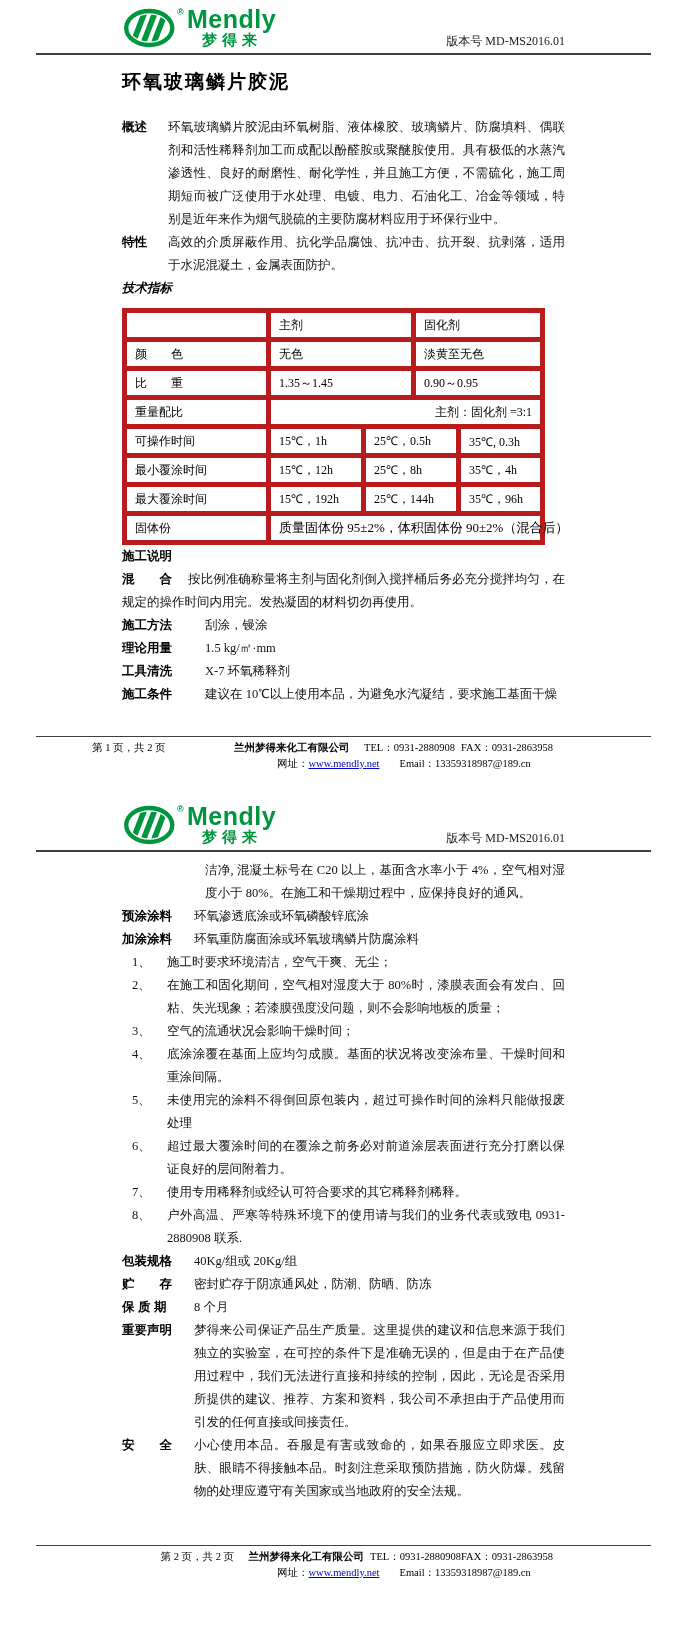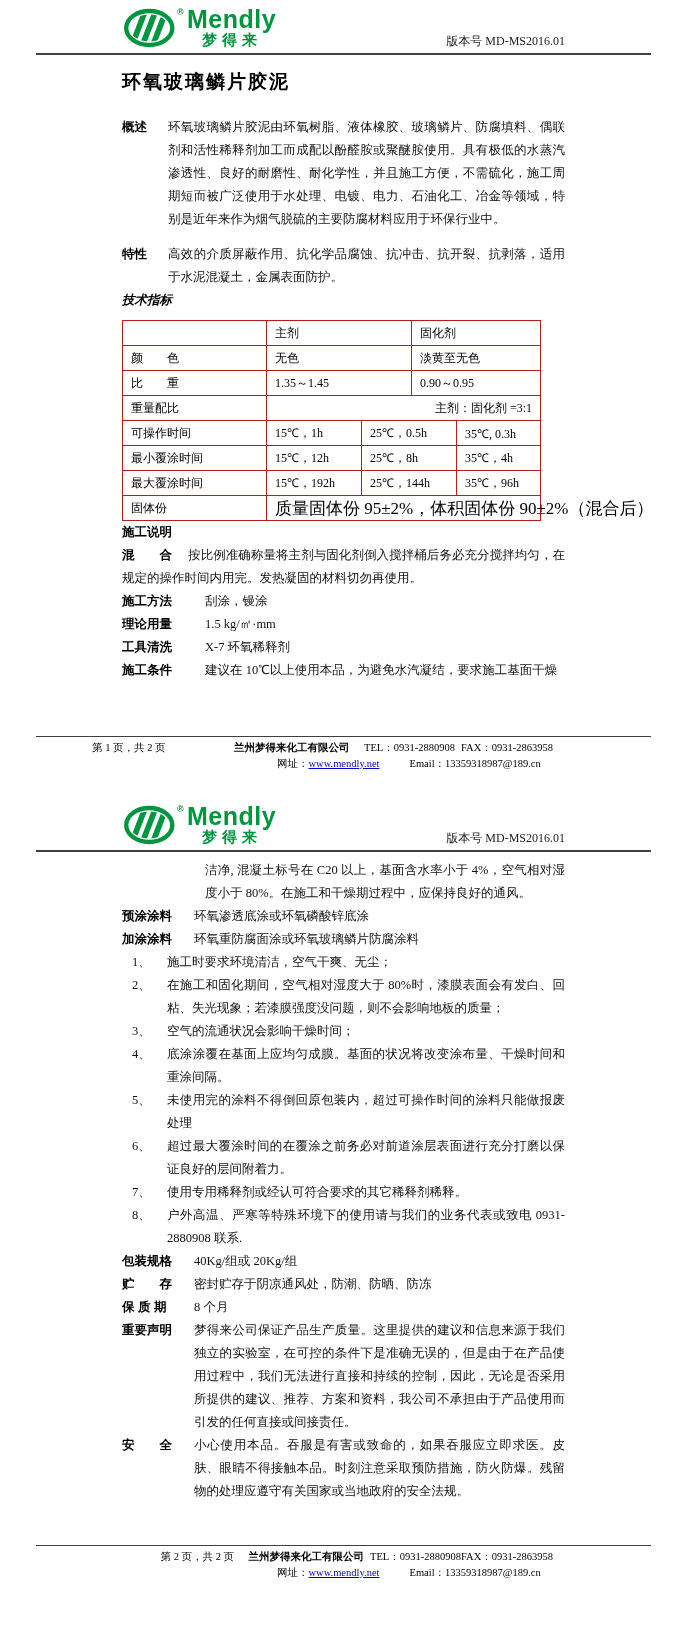--- a/index.html
+++ b/index.html
@@ -20,35 +20,35 @@
   .wordmark{margin-left:7px;font-family:"Liberation Sans",sans-serif;color:#009640;}
   .wm-en{font-size:25px;font-weight:bold;line-height:23px;letter-spacing:.5px;}
   .wm-cn{font-size:15px;font-weight:bold;line-height:17px;letter-spacing:5px;margin-left:15px;}
   .version{font-size:12px;color:#222;line-height:14px;}
   .rule{border-top:2px solid #3f3f3f;margin:3px 36px 0 36px;}
 
   .content{padding:0 122px;}
   h1.title{margin:14px 0 0 0;font-size:19px;line-height:26px;letter-spacing:2px;
            font-family:"Liberation Sans",sans-serif;font-weight:bold;color:#000;}
   .lbl{font-family:"Liberation Sans",sans-serif;font-weight:bold;color:#000;}
-  .hang{display:flex;margin-top:12px;line-height:23px;}
+  .hang{display:flex;margin-top:0;line-height:23px;}
   .hang .k{width:46px;flex-shrink:0;}
   .hang .v{flex:1;text-align:justify;}
   .mt21{margin-top:21px;}
   h3.sec{margin:0;font-size:12.5px;line-height:23px;font-weight:bold;
          font-family:"Liberation Sans",sans-serif;color:#000;}
   .sec-tech{margin-top:0;font-style:italic;}
   .sec-cons{margin-top:36px;}
 
   
   table.spec{border-collapse:collapse;table-layout:fixed;width:418px;margin-top:8px;
              font-size:12px;color:#000;}
-  table.spec td{border:1px solid #b91c1c;height:24px;padding:0 8px;vertical-align:middle;}
+  table.spec td{border:5px solid #b91c1c;height:24px;padding:0 8px;vertical-align:middle;}
   td.c-center{text-align:right;}
-  td.c-solids{font-size:17px;white-space:nowrap;padding:0 6px;}
+  td.c-solids{font-size:13px;white-space:nowrap;padding:0 6px;}
 
   .para{line-height:23px;text-align:justify;}
   .para .k-inline{display:inline-block;margin-right:16px;}
   .kv{display:flex;line-height:23px;}
   .kv .k{width:83px;flex-shrink:0;}
   .kv .v{flex:1;text-align:justify;}
   .kv2 .k{width:72px;}
   .cont-para{margin:7px 0 0 83px;line-height:23px;text-align:justify;}
 
   .note{display:flex;line-height:23px;}
@@ -57,21 +57,21 @@
 
   
   .footer{position:absolute;left:36px;right:36px;}
   .footer1{top:736px;}
   .footer2{top:785px;text-align:right;}
   .f-rule{border-top:1px solid #3f3f3f;margin-bottom:3px;}
   .f-row1{display:flex;font-size:10.5px;line-height:16px;color:#000;}
   .f-page{margin-left:56px;width:142px;}
   .f-company{width:130px;font-weight:bold;}
   .f-tel{width:97px;}
-  .f-row2{display:flex;margin-left:241px;font-size:10.5px;line-height:16px;gap:30px;color:#000;}
+  .f-row2{display:flex;margin-left:241px;font-size:10.5px;line-height:16px;gap:20px;color:#000;}
   a.f-link{color:#0000cc;text-decoration:underline;cursor:pointer;}
 </style>
 </head>
 <body>
 
 <div class="page page1 p1">
   <div class="header">
     <div class="logo">
       <svg class="emblem" viewBox="0 0 64 46" xmlns="http://www.w3.org/2000/svg">
         <ellipse cx="30" cy="23" rx="26.5" ry="19.5" fill="none" stroke="#009640" stroke-width="5"></ellipse>

